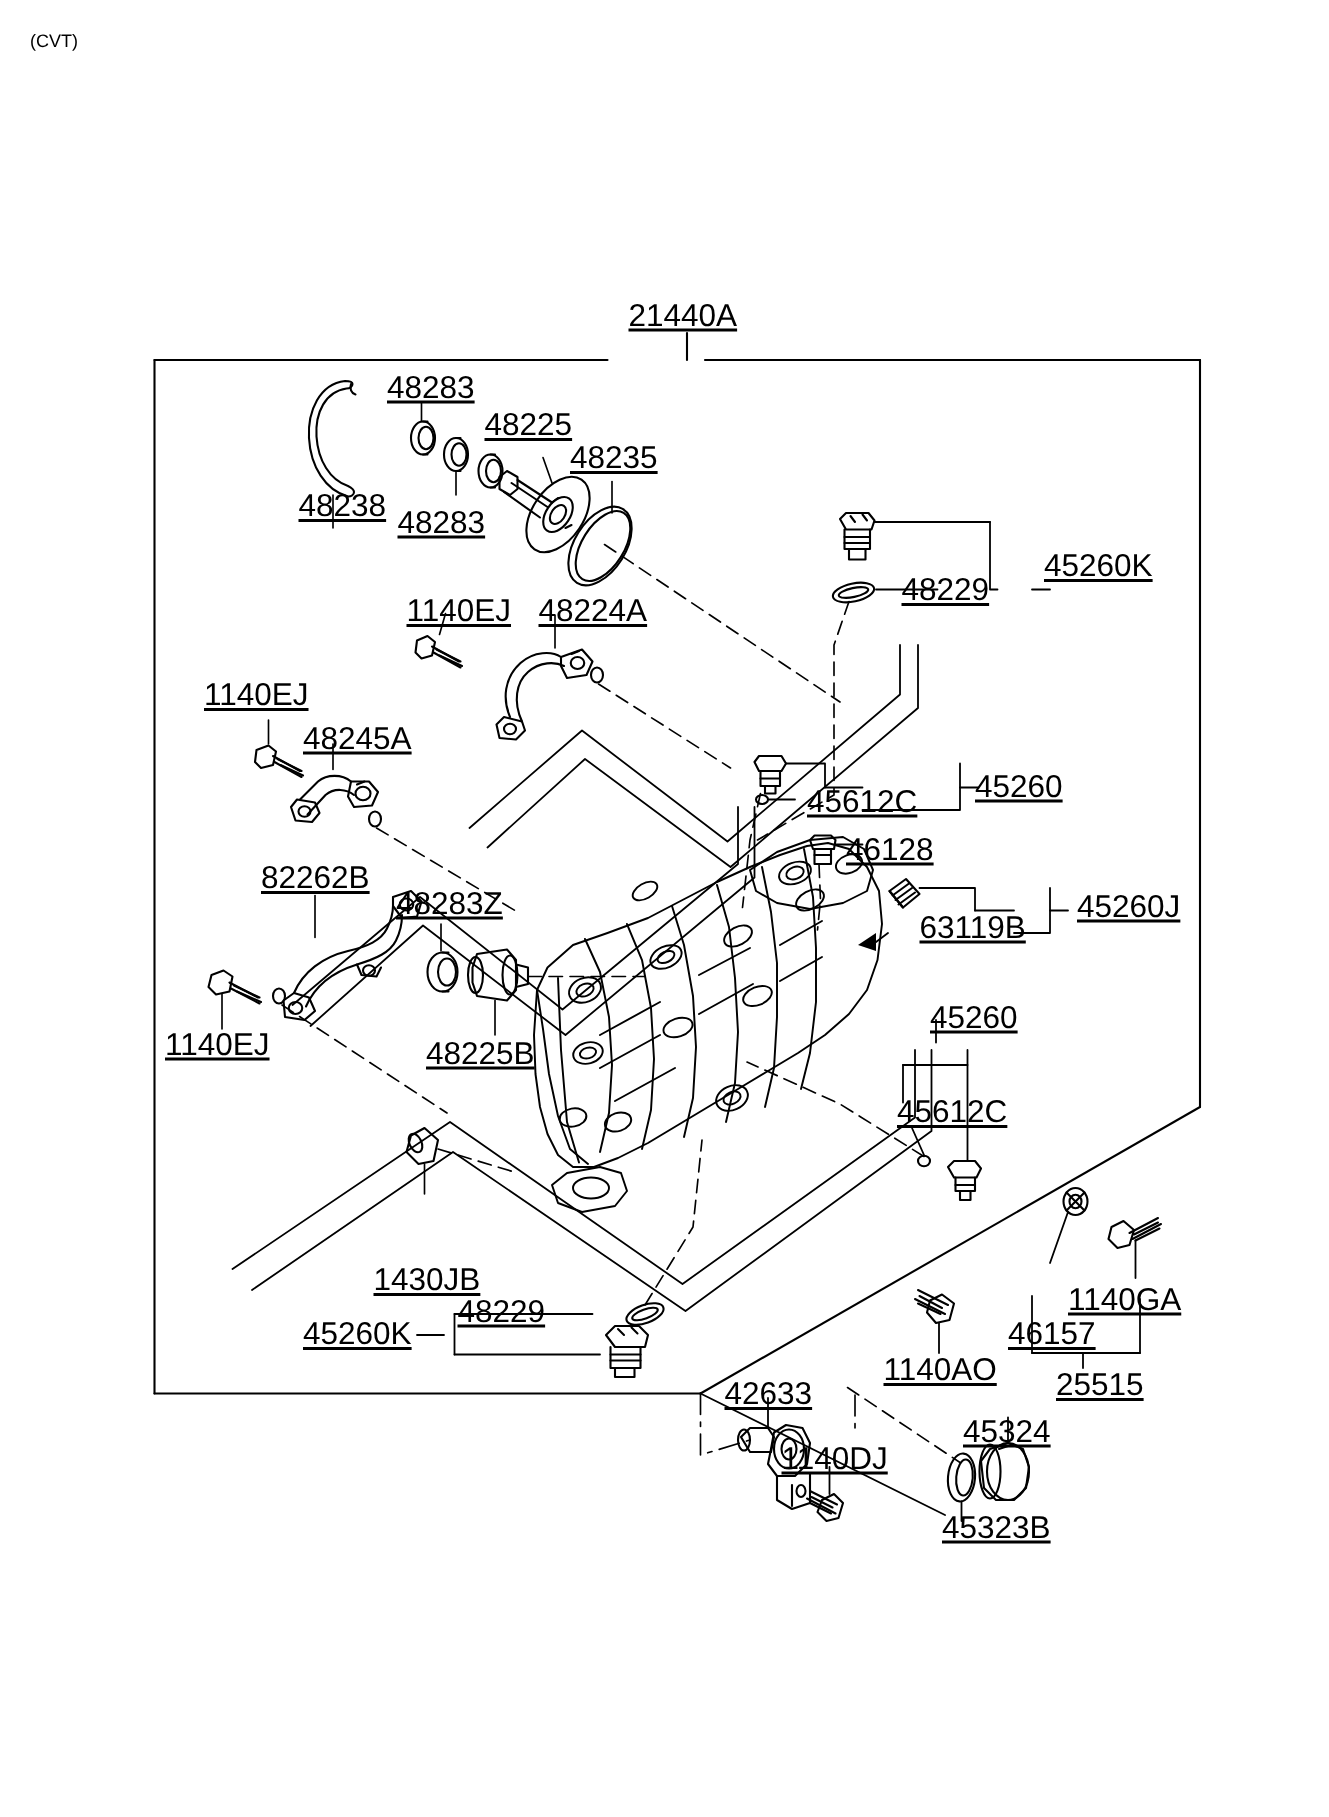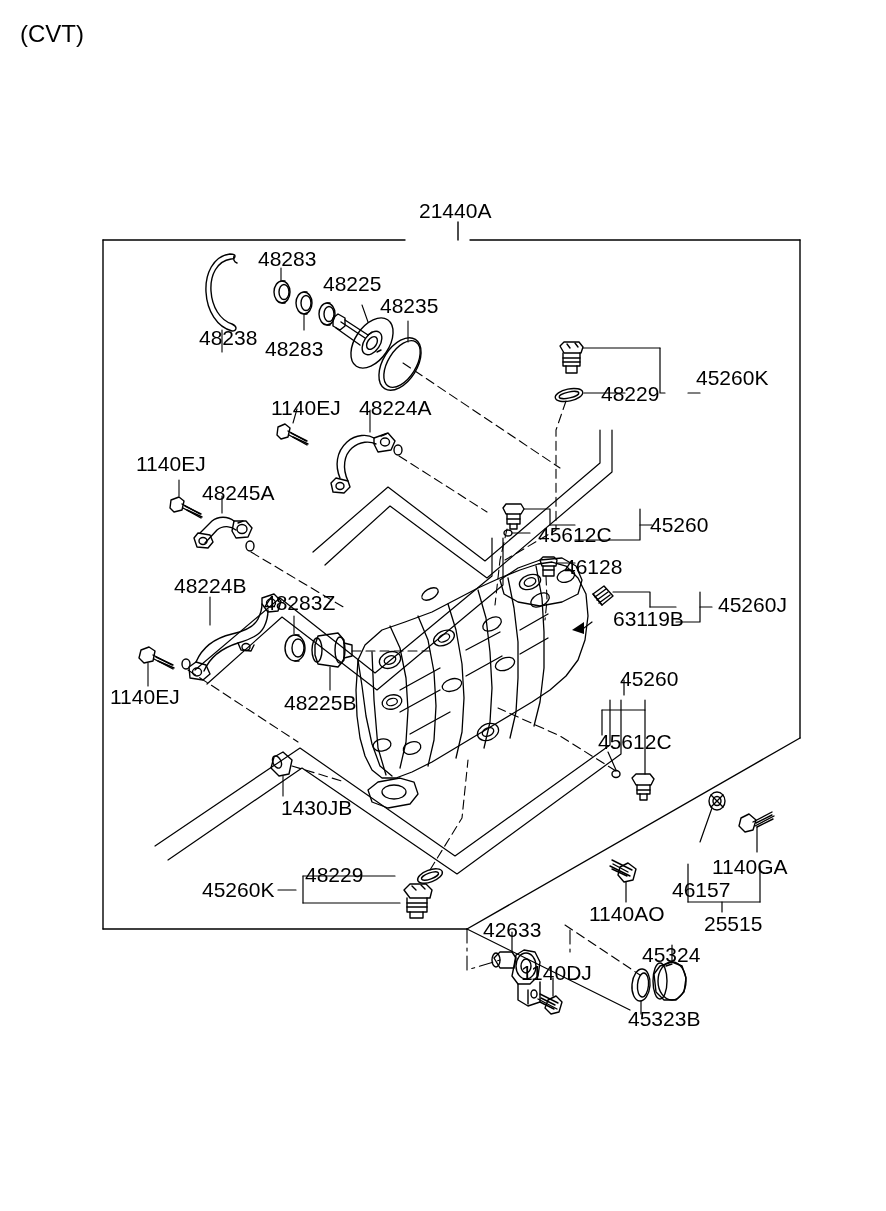--- a/index.html
+++ b/index.html
@@ -24,25 +24,26 @@
     height: 1211px;
   }
   .lbl {
     position: absolute;
     font-family: "Liberation Sans", sans-serif;
     font-size: 21px;
     color: #000000;
     white-space: nowrap;
     letter-spacing: 0px;
     line-height: 1;
+    text-decoration: underline;
   }
   .lbl-heading {
     position: absolute;
     font-family: "Liberation Sans", sans-serif;
-    font-size: 24px;
+    font-size: 12px;
     color: #000000;
     white-space: nowrap;
   }
 </style>
 </head>
 <body>
 
 <div id="page">
 
   <div class="lbl-heading" style="left:20px; top:20px;">(CVT)</div>
@@ -442,37 +443,37 @@
   <div class="lbl" style="left:136px; top:453px;">1140EJ</div>
 
   <div class="lbl" style="left:202px; top:482px;text-align:right;">48245A</div>
 
   <div class="lbl" style="left:650px; top:514px;">45260</div>
 
   <div class="lbl" style="left:538px; top:524px;">45612C</div>
 
   <div class="lbl" style="left:564px; top:556px;">46128</div>
 
-  <div class="lbl" style="left:174px; top:575px;">48224B</div>
+  <div class="lbl" style="left:174px; top:575px;">82262B</div>
 
   <div class="lbl" style="left:264px; top:592px;">48283Z</div>
 
   <div class="lbl" style="left:718px; top:594px;">45260J</div>
 
   <div class="lbl" style="left:613px; top:608px;">63119B</div>
 
   <div class="lbl" style="left:620px; top:668px;">45260</div>
 
   <div class="lbl" style="left:110px; top:686px;">1140EJ</div>
 
   <div class="lbl" style="left:284px; top:692px;">48225B</div>
 
   <div class="lbl" style="left:598px; top:731px;">45612C</div>
 
-  <div class="lbl" style="left:249px; top:797px;margin-left:32px;">1430JB</div>
+  <div class="lbl" style="left:249px; top:843px;">1430JB</div>
 
   <div class="lbl" style="left:672px; top:843px;margin-top:36px;">46157</div>
 
   <div class="lbl" style="left:712px; top:856px;">1140GA</div>
 
   <div class="lbl" style="left:305px; top:864px;">48229</div>
 
   <div class="lbl" style="left:202px; top:879px;">45260K</div>
 
   <div class="lbl" style="left:589px; top:903px;">1140AO</div>

